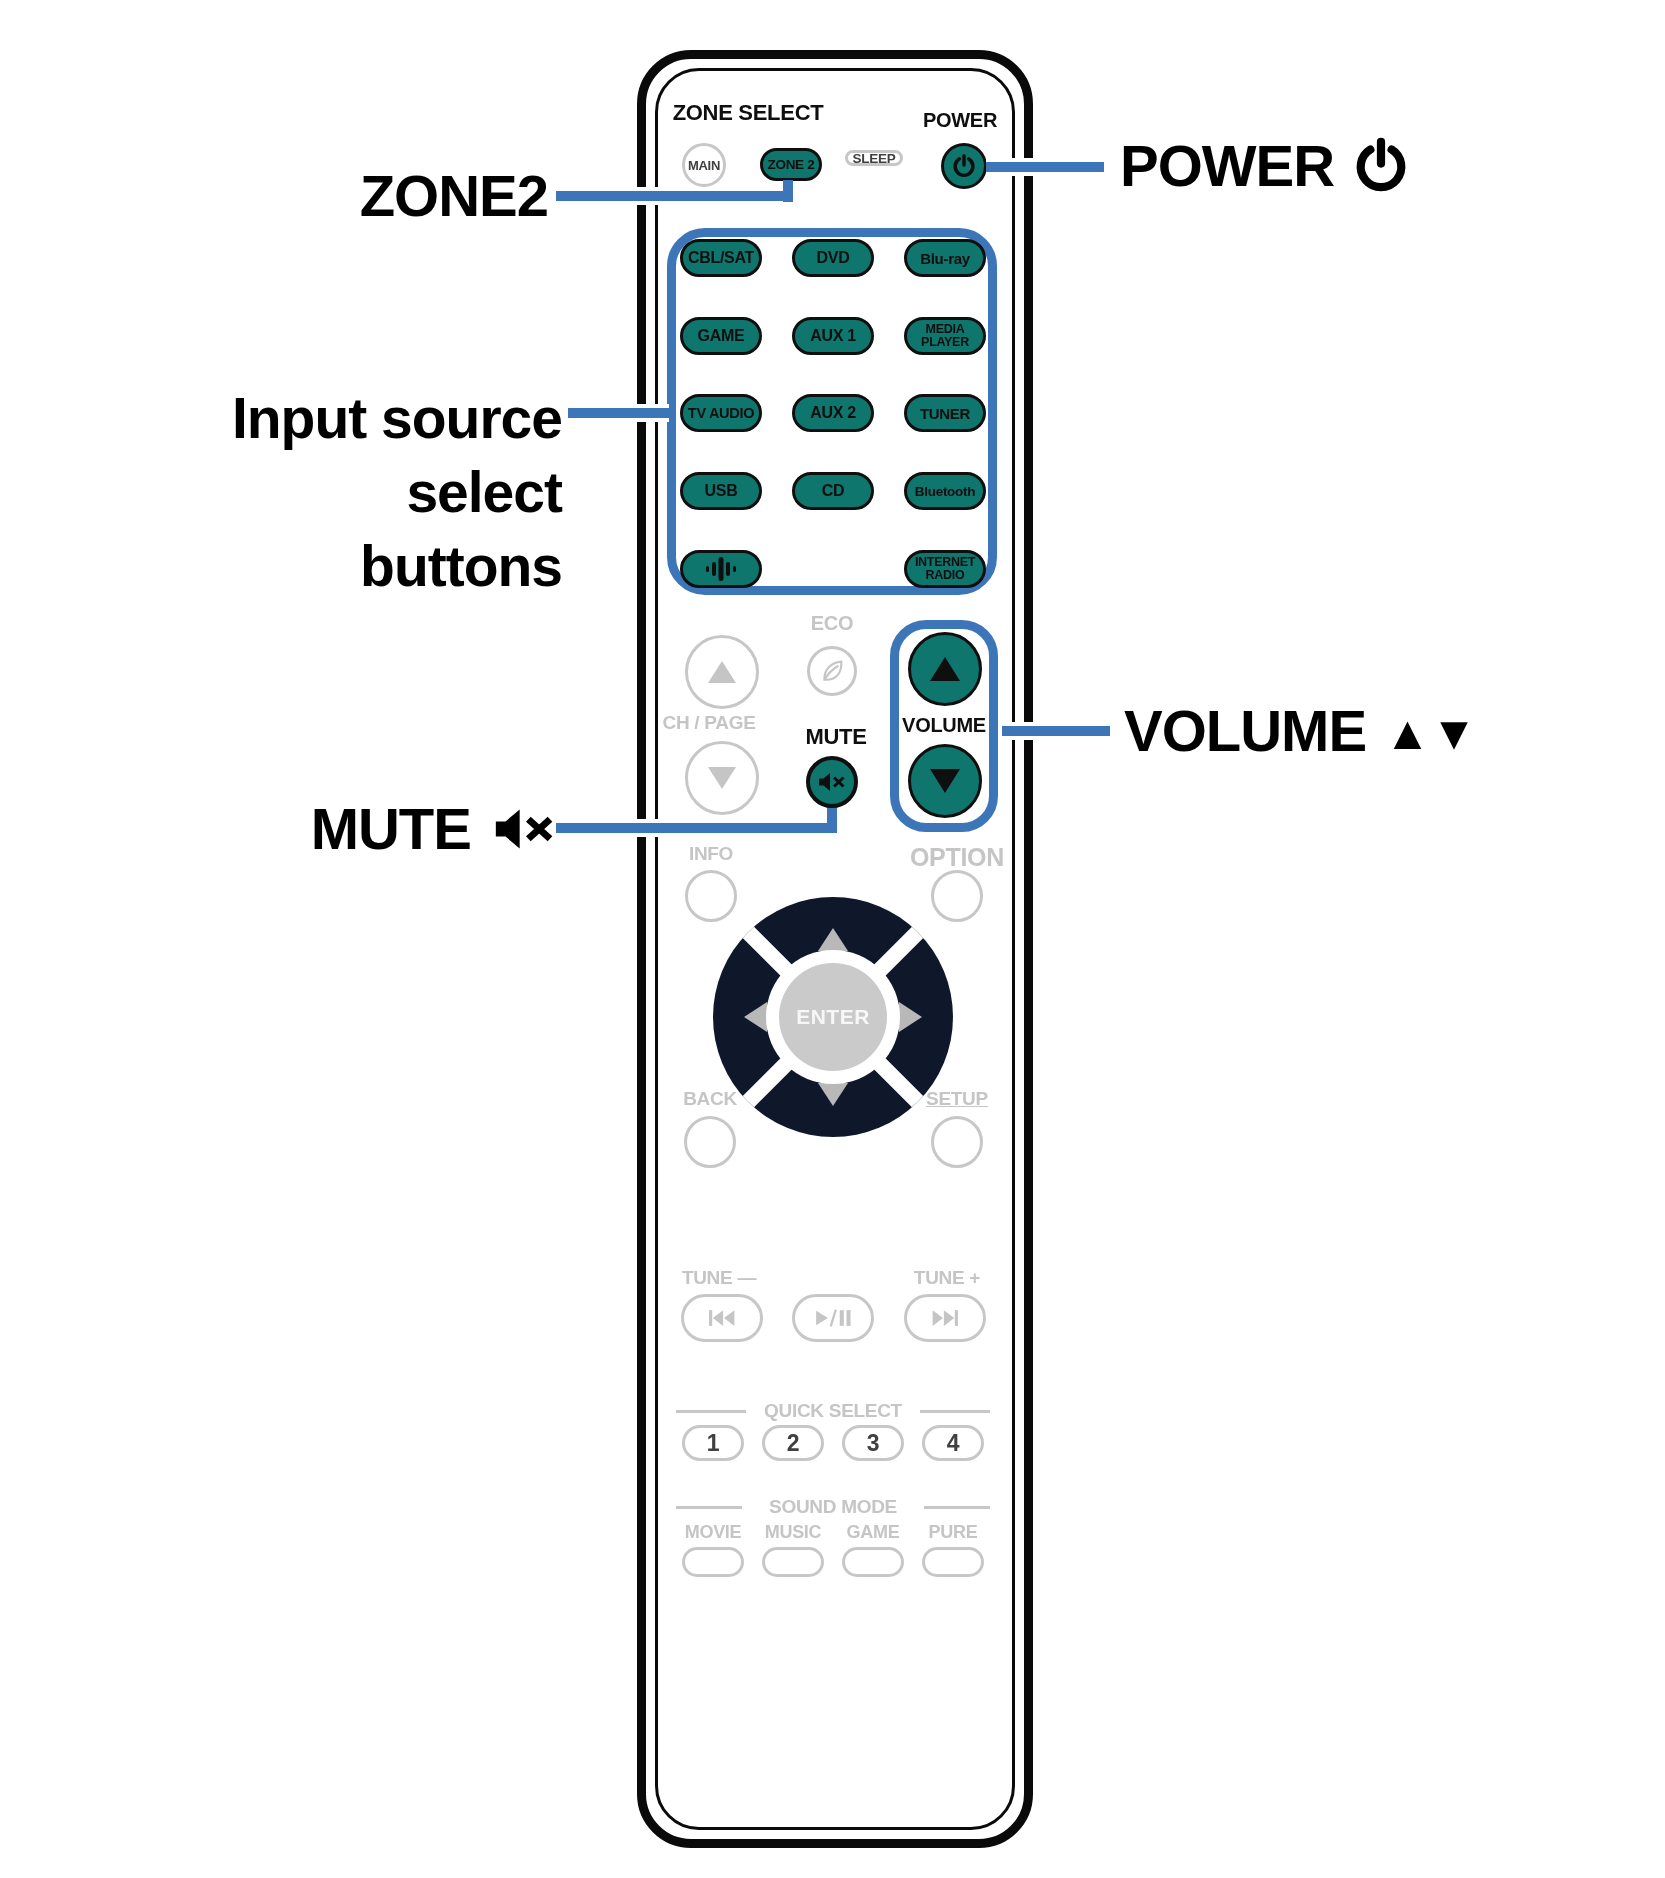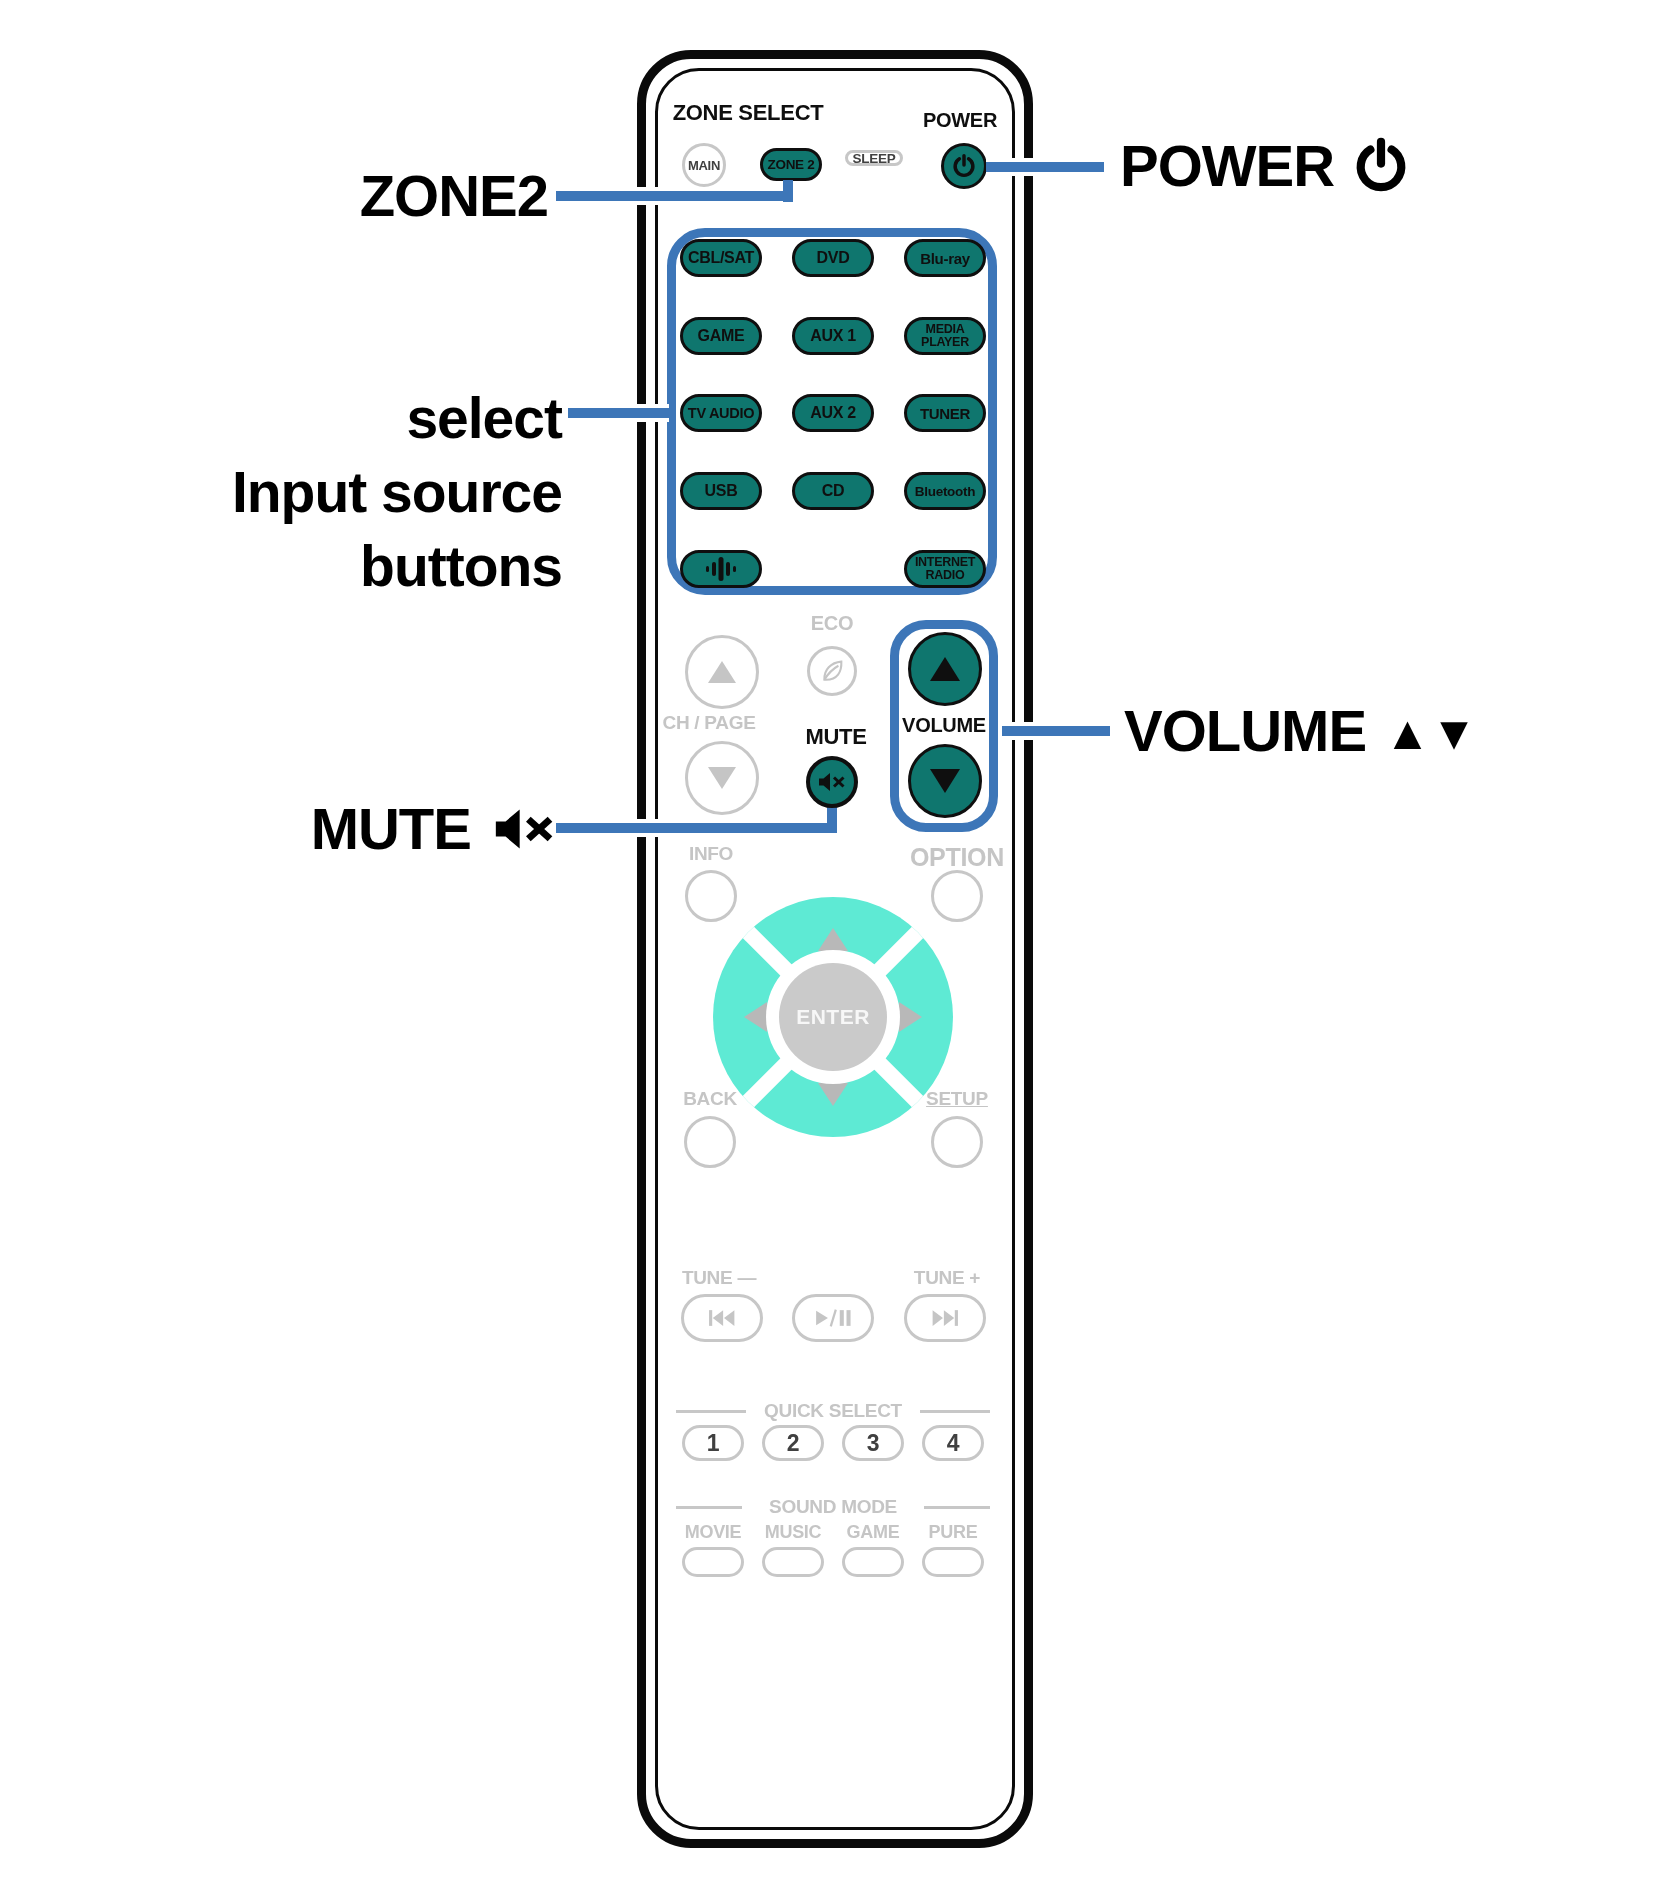--- a/index.html
+++ b/index.html
@@ -58,21 +58,21 @@
   .tri-down-blk { border-left:15px solid transparent; border-right:15px solid transparent; border-top:24px solid #0f0f0f; }
   .tri-up-gry   { border-left:14px solid transparent; border-right:14px solid transparent; border-bottom:22px solid #C5C5C5; }
   .tri-down-gry { border-left:14px solid transparent; border-right:14px solid transparent; border-top:22px solid #C5C5C5; }
   .ptri-up    { border-left:15px solid transparent; border-right:15px solid transparent; border-bottom:23px solid #B8B8B8; }
   .ptri-down  { border-left:15px solid transparent; border-right:15px solid transparent; border-top:23px solid #B8B8B8; }
   .ptri-left  { border-top:15px solid transparent; border-bottom:15px solid transparent; border-right:23px solid #B8B8B8; }
   .ptri-right { border-top:15px solid transparent; border-bottom:15px solid transparent; border-left:23px solid #B8B8B8; }
 
   
   #pad { position:absolute; left:713px; top:897px; width:240px; height:240px;
-         border-radius:50%; background:#5eead4; overflow:hidden; z-index:8; }
+         border-radius:50%; background:#0f172a; overflow:hidden; z-index:8; }
   .pad-sep { position:absolute; left:112px; top:-30px; width:16px; height:300px; background:#fff; }
   #pad-ring { position:absolute; left:53px; top:53px; width:134px; height:134px; border-radius:50%; background:#fff; }
   #pad-center { position:absolute; left:66px; top:66px; width:108px; height:108px; border-radius:50%;
                 background:#CACACA; display:flex; align-items:center; justify-content:center;
                 color:#F7F7F7; font-weight:bold; font-size:21px; letter-spacing:0.5px; }
   .dash { position:absolute; height:3px; background:#C7C7C7; z-index:10; }
 </style>
 </head>
 <body>
 
@@ -299,22 +299,22 @@
     <span style="display:flex;margin-left:18px;">
       <svg width="58" height="58" viewBox="0 0 24 24">
           <line x1="12" y1="2" x2="12" y2="11" stroke="#000" stroke-width="3.4" stroke-linecap="round"></line>
           <path d="M7.6 5.2a8.4 8.4 0 1 0 8.8 0" fill="none" stroke="#000" stroke-width="3.4" stroke-linecap="round"></path>
         </svg>
     </span>
   </div>
 
   <div class="cline" style="left:568px;top:404px;width:101px;"></div>
   <div style="position:absolute;right:1103px;top:381px;text-align:right;font-weight:bold;font-size:57px;line-height:74px;color:#000;letter-spacing:-1px;z-index:40;white-space:nowrap;">
+    <div>Input source</div>
     <div>select</div>
-    <div>Input source</div>
     <div>buttons</div>
   </div>
 
   <div class="cline-v" style="left:827px;top:804px;height:29px;"></div>
   <div class="cline" style="left:556px;top:819px;width:281px;"></div>
   <div class="biglabel" style="right:1108px;top:795px;">
     <span>MUTE</span>
     <span style="display:flex;margin-left:20px;">
       <svg width="66" height="52" viewBox="0 0 30 24">
           <path d="M2 8.5h4.5L13 3v18L6.5 15.5H2z" fill="#000"></path>

